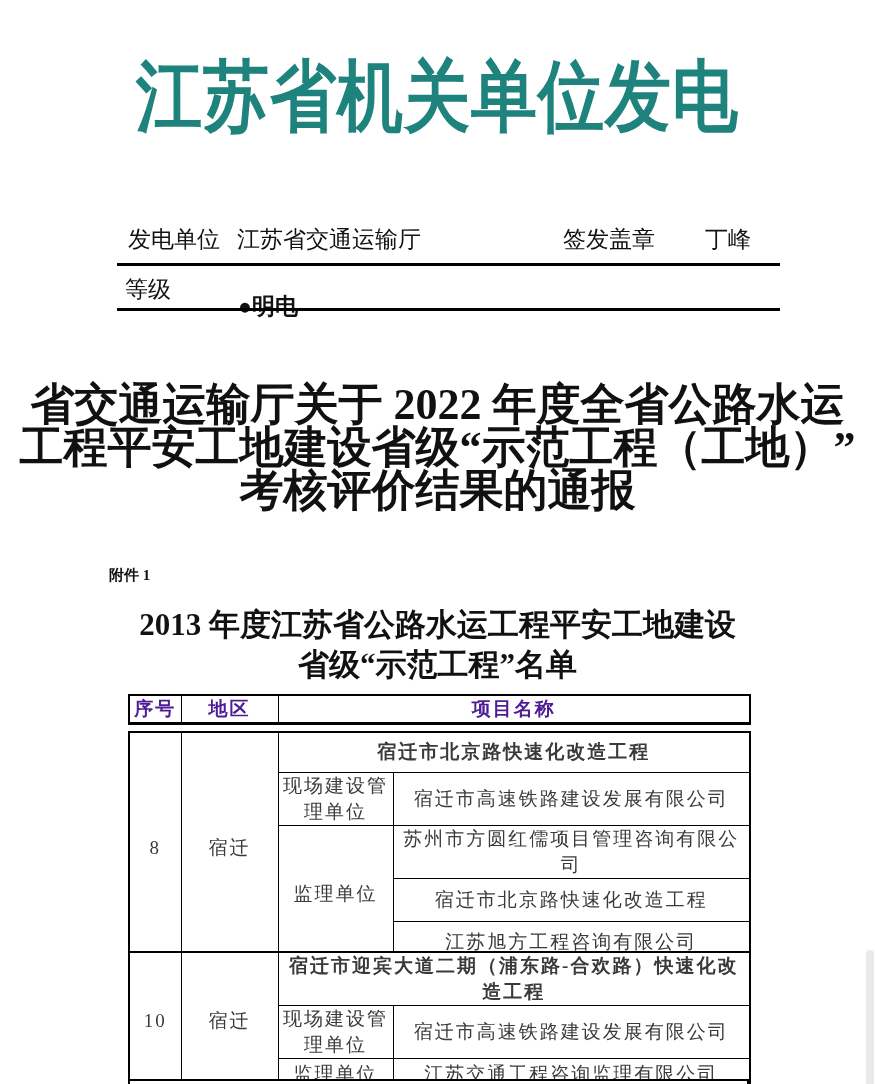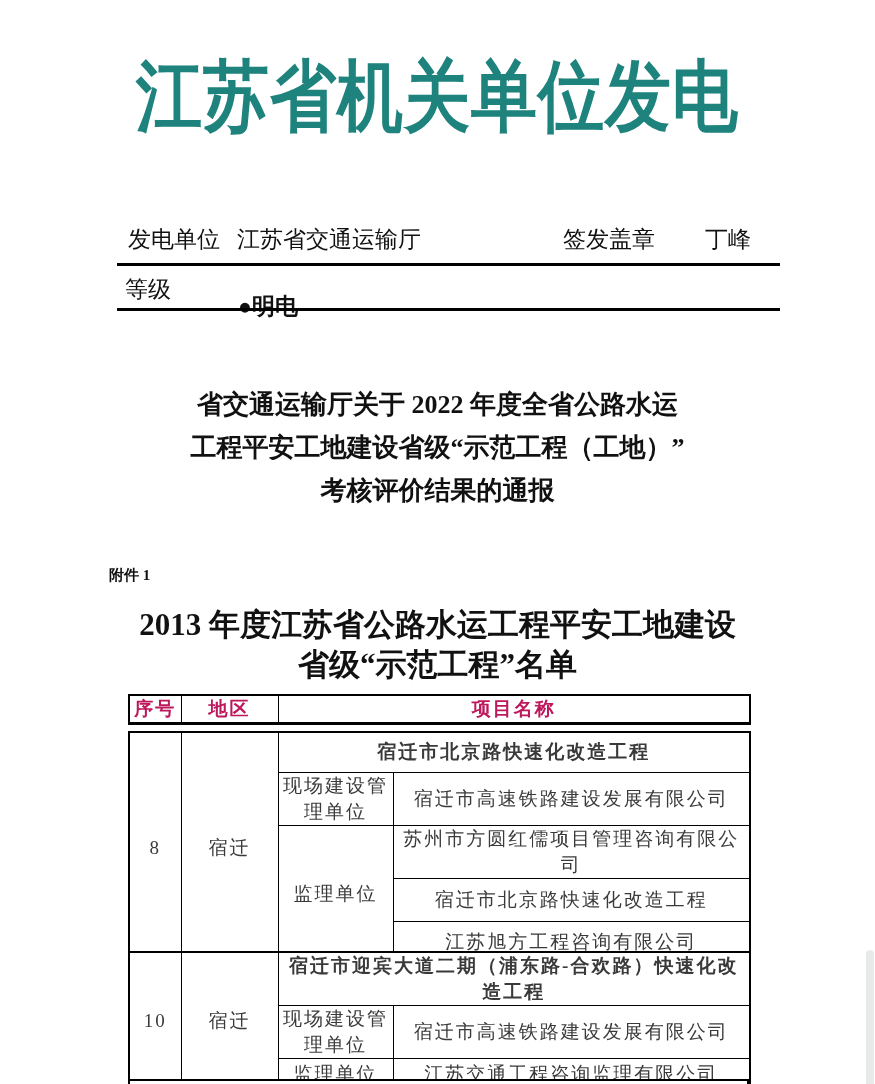--- a/index.html
+++ b/index.html
@@ -22,21 +22,21 @@
     white-space:nowrap;
   }
   
   .hdr-row{position:absolute;left:0;width:735px;height:30px;}
   .hdr-row span{position:absolute;white-space:nowrap;font-size:23px;}
   .rule{position:absolute;left:117px;width:663px;height:3px;background:#000;}
   .grade-value{font-weight:bold;font-family:"Liberation Sans","DejaVu Sans",sans-serif;margin-top:17px;}
   
   .doc-title{
     position:absolute;top:383px;left:0;width:875px;
-    text-align:center;font-size:26px;font-weight:bold;line-height:43px;
+    text-align:center;font-size:44px;font-weight:bold;line-height:43px;
   }
   
   .attachment{position:absolute;top:566px;left:109px;font-size:15px;font-weight:bold;}
   
   .table-title{
     position:absolute;top:605px;left:0;width:875px;
     text-align:center;font-size:31px;font-weight:bold;line-height:40px;
   }
   
   table.tbl{
@@ -47,21 +47,21 @@
   }
   table.tbl td{
     border:1.5px solid #000;
     text-align:center;vertical-align:middle;
     padding:0 4px;overflow:hidden;
     font-size:19px;letter-spacing:2px;color:#3a3a3a;
   }
   table.hdr-tbl{top:694px;border:2px solid #000;border-bottom:3px solid #000;}
   table.hdr-tbl td{
     font-family:"Liberation Sans","DejaVu Sans",sans-serif;
-    font-weight:bold;color:#be185d;letter-spacing:2px;
+    font-weight:bold;color:#4c1d95;letter-spacing:2px;
   }
   table.block-tbl{border:2px solid #000;}
   .block-8{top:731px;}
   .block-10{top:951px;}
   td.project{font-weight:bold;color:#111;letter-spacing:1px;font-size:20px;margin-left:12px;}
   td.seq{font-size:20px;color:#222;letter-spacing:0;}
   td.region{color:#333;}
   td.unit-label{color:#333;padding:0 10px;}
   
   .next-block-stub{

